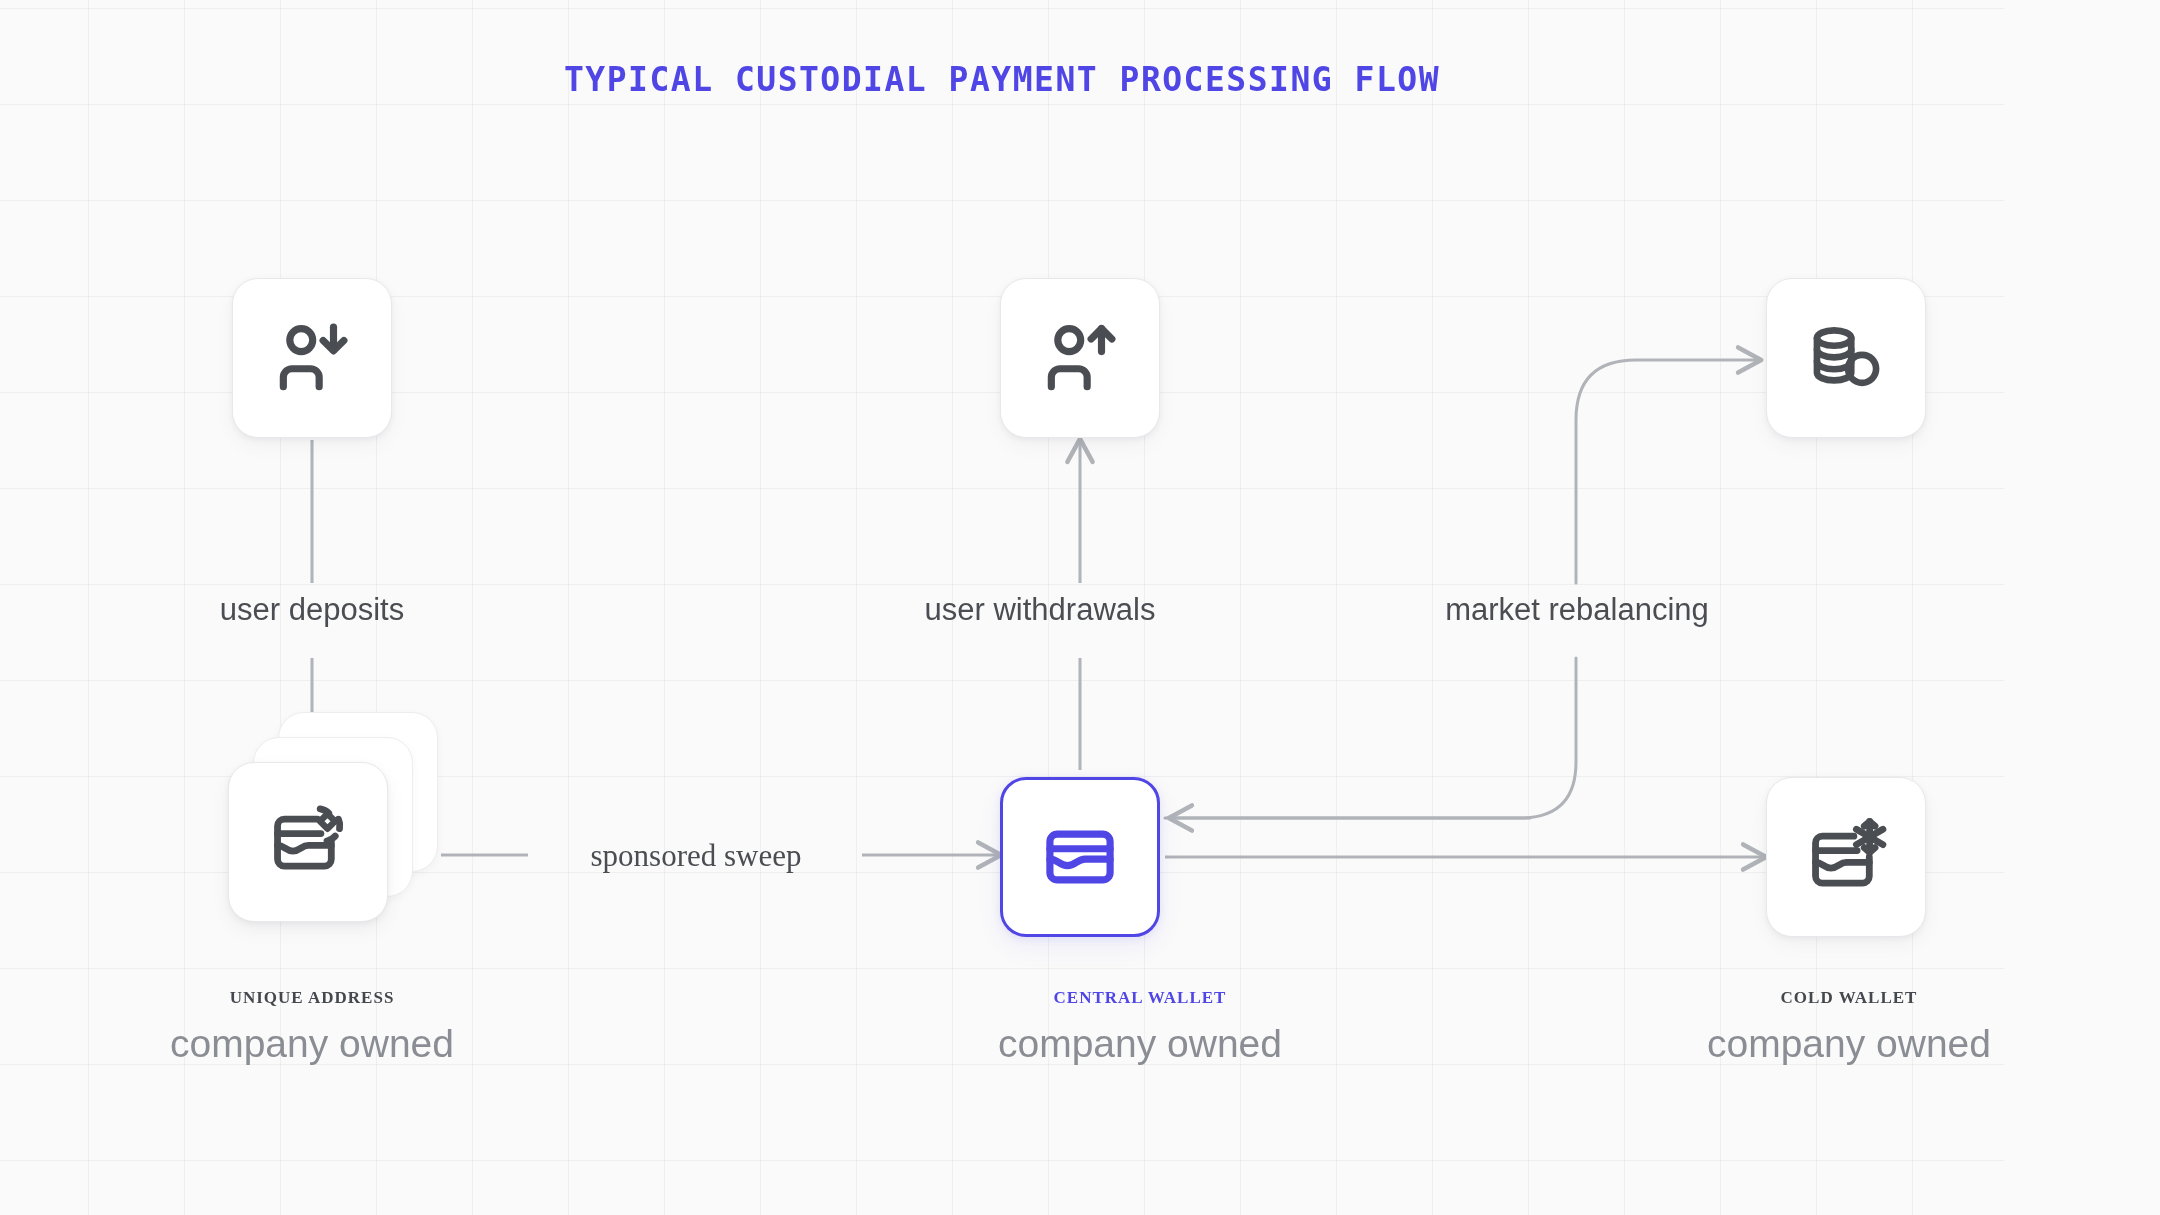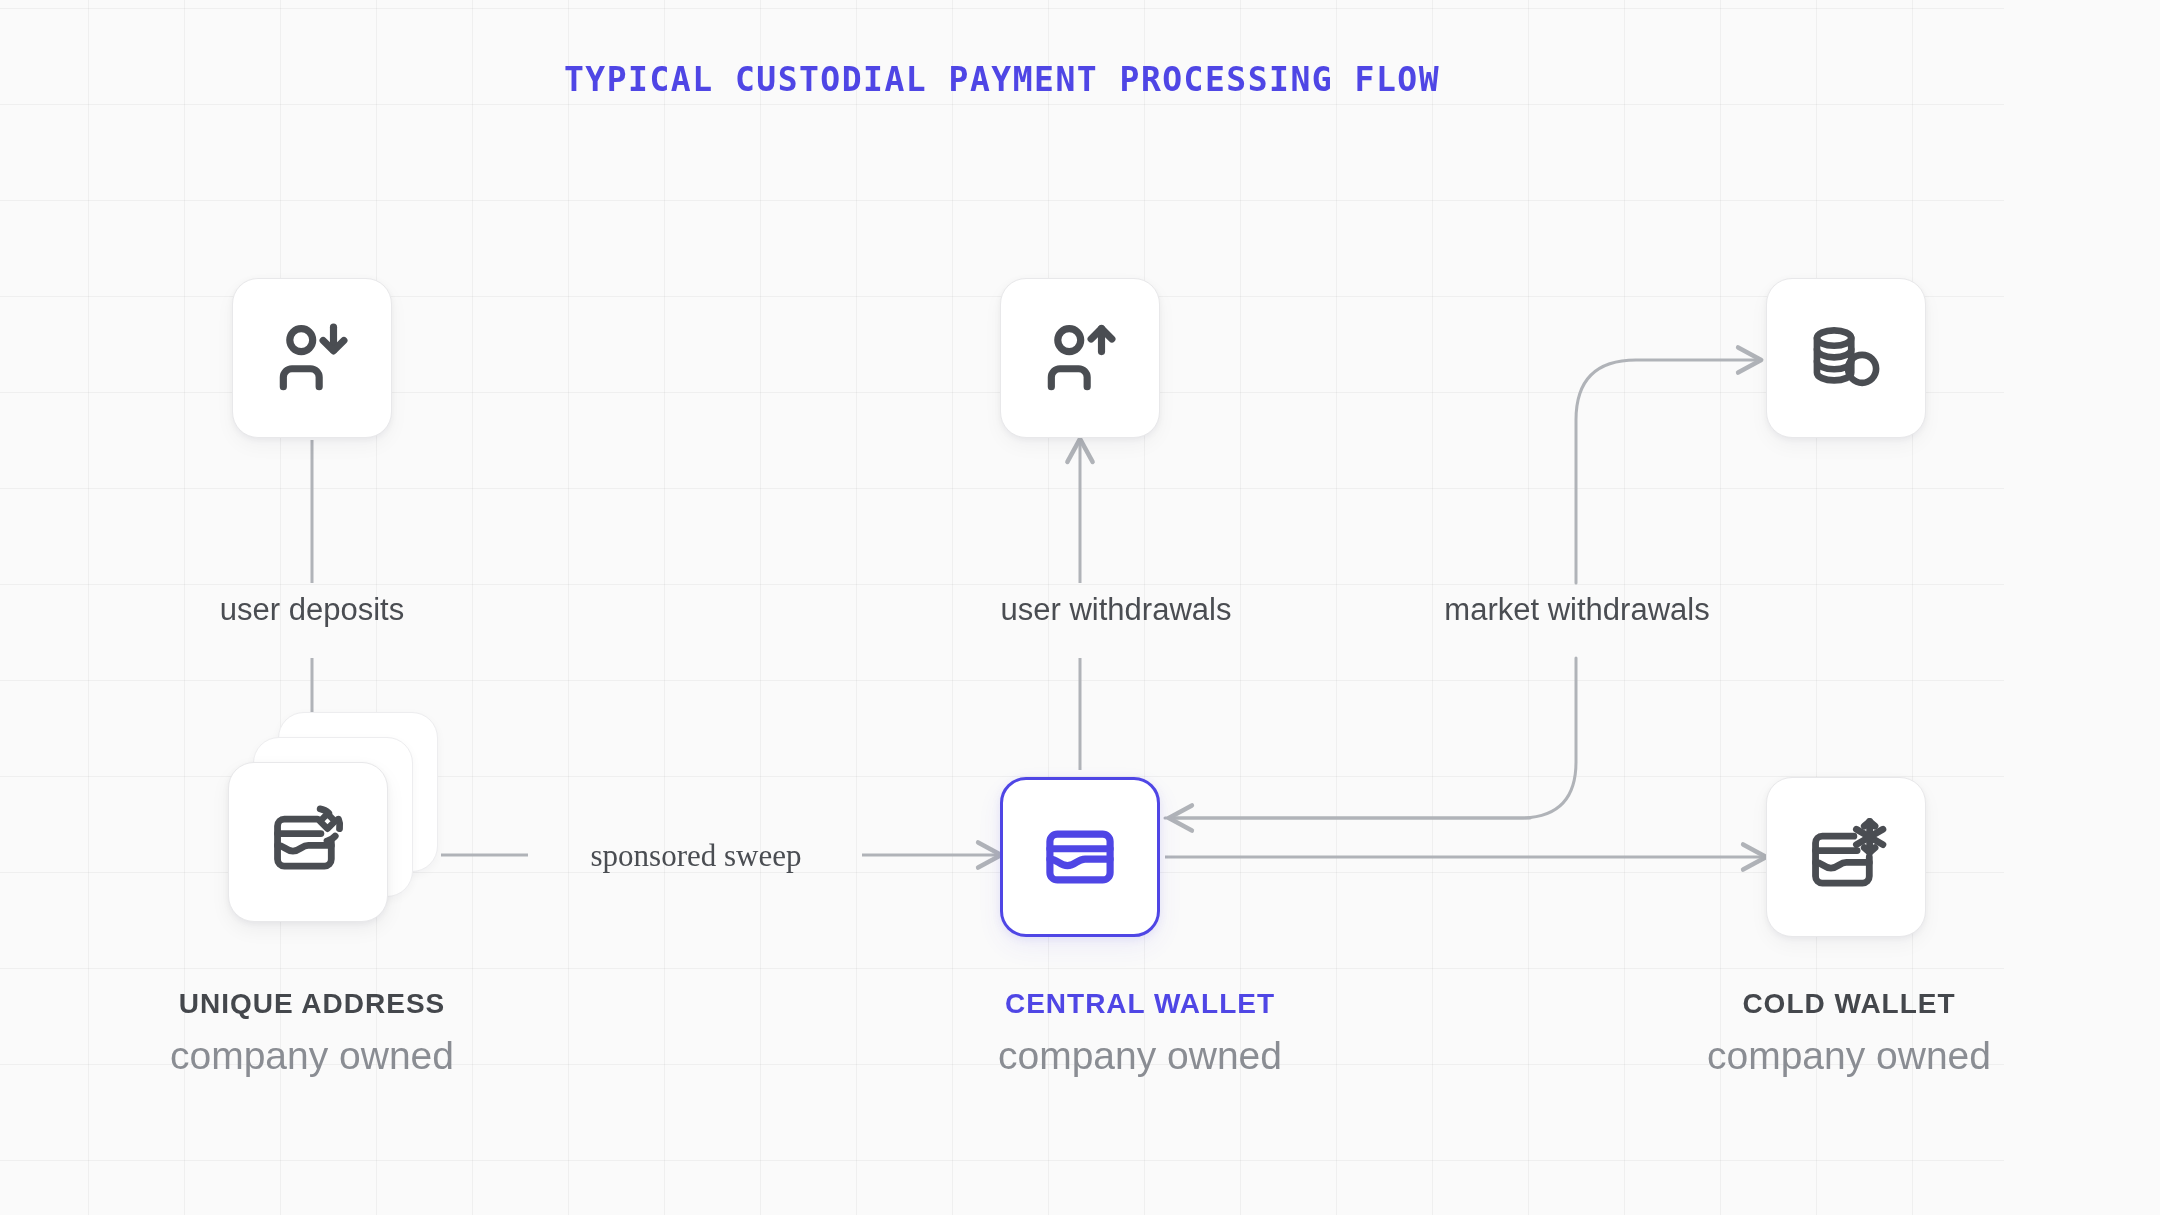--- a/index.html
+++ b/index.html
@@ -90,23 +90,23 @@
   }
 
   
   .node-label {
     position: absolute;
     width: 460px;
     text-align: center;
     transform: translateX(-50%);
   }
   .node-title {
-    font-family: Liberation Sans, sans-serif;
+    font-family: Liberation Serif, serif;
     font-weight: bold;
-    font-size: 28px;
+    font-size: 17px;
     letter-spacing: 1px;
     color: #44474c;
     white-space: pre;
   }
   .node-title.accent { color: #4f46e5; }
   .node-sub {
     margin-top: 14px;
     font-family: "Liberation Sans", sans-serif;
     font-size: 39px;
     color: #8a8d93;
@@ -256,19 +256,19 @@
     <div class="node-sub">company owned</div>
   </div>
 
   <div class="node-label" style="left:1849px; top:988px;">
     <div class="node-title">COLD WALLET</div>
     <div class="node-sub">company owned</div>
   </div>
 
   <div class="edge-label" style="left:312px; top:610px;text-align:right;">user deposits</div>
 
-  <div class="edge-label" style="left:1116px; top:610px;">user withdrawals</div>
-
-  <div class="edge-label" style="left:1577px; top:610px;">market withdrawals</div>
+  <div class="edge-label" style="left:1040px; top:610px;">user withdrawals</div>
+
+  <div class="edge-label" style="left:1577px; top:610px;">market rebalancing</div>
 
   <div class="edge-label" style="left:696px; top:856px;font-family:Liberation Serif, serif;">sponsored sweep</div>
 
 </div>
 
 </body></html>

